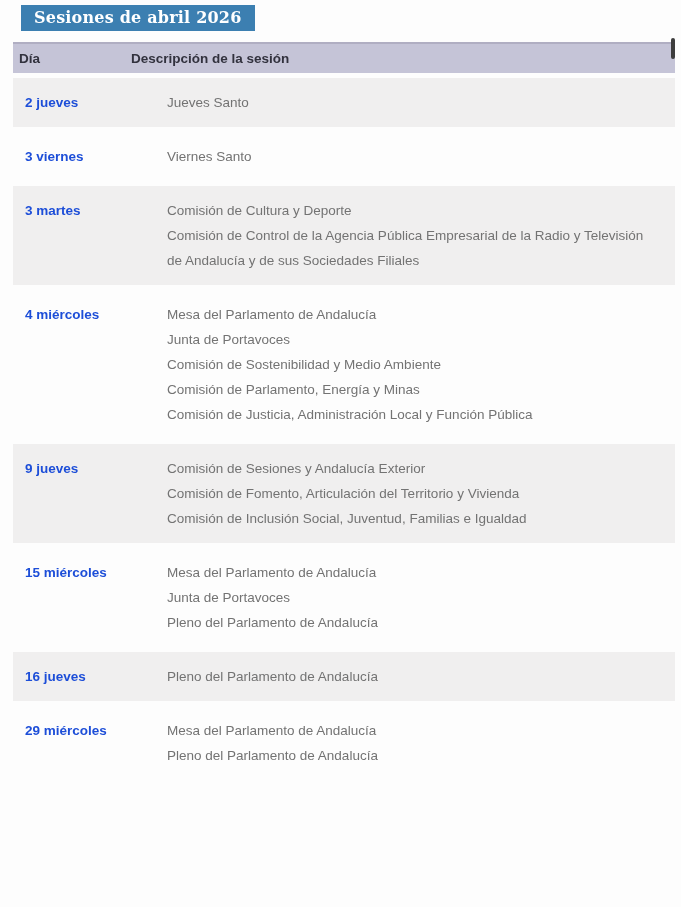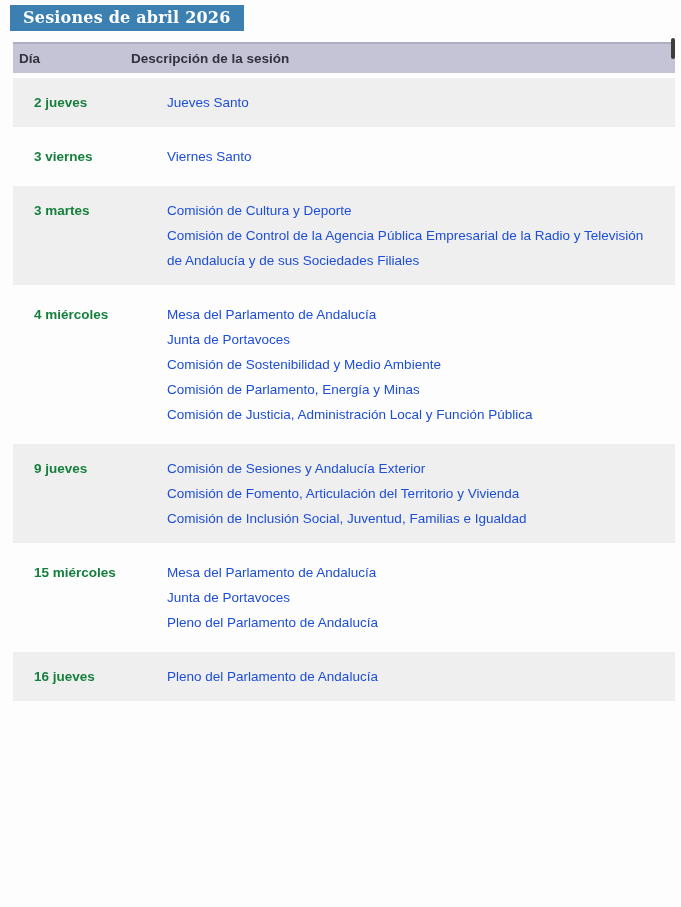--- a/index.html
+++ b/index.html
@@ -10,21 +10,21 @@
   }
   .page {
     position: relative;
     width: 681px;
     height: 907px;
     background: #fdfdfd;
     overflow: hidden;
   }
   .title-bar {
     position: absolute;
-    left: 10px;
+    left: 21px;
     top: 5px;
     display: inline-block;
     background: #3c7fb1;
     color: #ffffff;
     font-family: "DejaVu Serif", "Liberation Serif", serif;
     font-weight: bold;
     font-size: 16px;
     line-height: 19px;
     padding: 3px 14px 4px 13px;
     letter-spacing: 0.2px;
@@ -59,26 +59,26 @@
     vertical-align: top;
     font-size: 13.5px;
     line-height: 25px;
     padding-top: 12px;
     padding-bottom: 12px;
   }
   tbody tr:nth-child(odd) td  { background: #f0efef; }
   tbody tr:nth-child(even) td { background: #fdfdfd; }
   td.day-cell {
     font-weight: bold;
-    color: #15803d;
-    padding-left: 21px;
+    color: #1d4ed8;
+    padding-left: 12px;
     padding-right: 4px;
   }
   td.desc-cell {
-    color: #1d4ed8;
+    color: #737373;
     padding-left: 36px;
     padding-right: 30px;
   }
   .session { line-height: 25px; }
   .scrollbar-thumb {
     position: absolute;
     left: 671px;
     top: 38px;
     width: 4px;
     height: 21px;
@@ -158,20 +158,27 @@
   </tr>
 
   <tr>
     <td class="day-cell">16 jueves</td>
     <td class="desc-cell">
               <div class="session">Pleno del Parlamento de Andalucía</div>
             </td>
   </tr>
 
 
+  <tr>
+    <td class="day-cell">29 miércoles</td>
+    <td class="desc-cell">
+              <div class="session">Mesa del Parlamento de Andalucía</div>
+              <div class="session">Pleno del Parlamento de Andalucía</div>
+            </td>
+  </tr>
 
 </tbody>
     </table>
   </div>
 
   <div class="scrollbar-thumb"></div>
 
 </div>
 
 </body></html>

